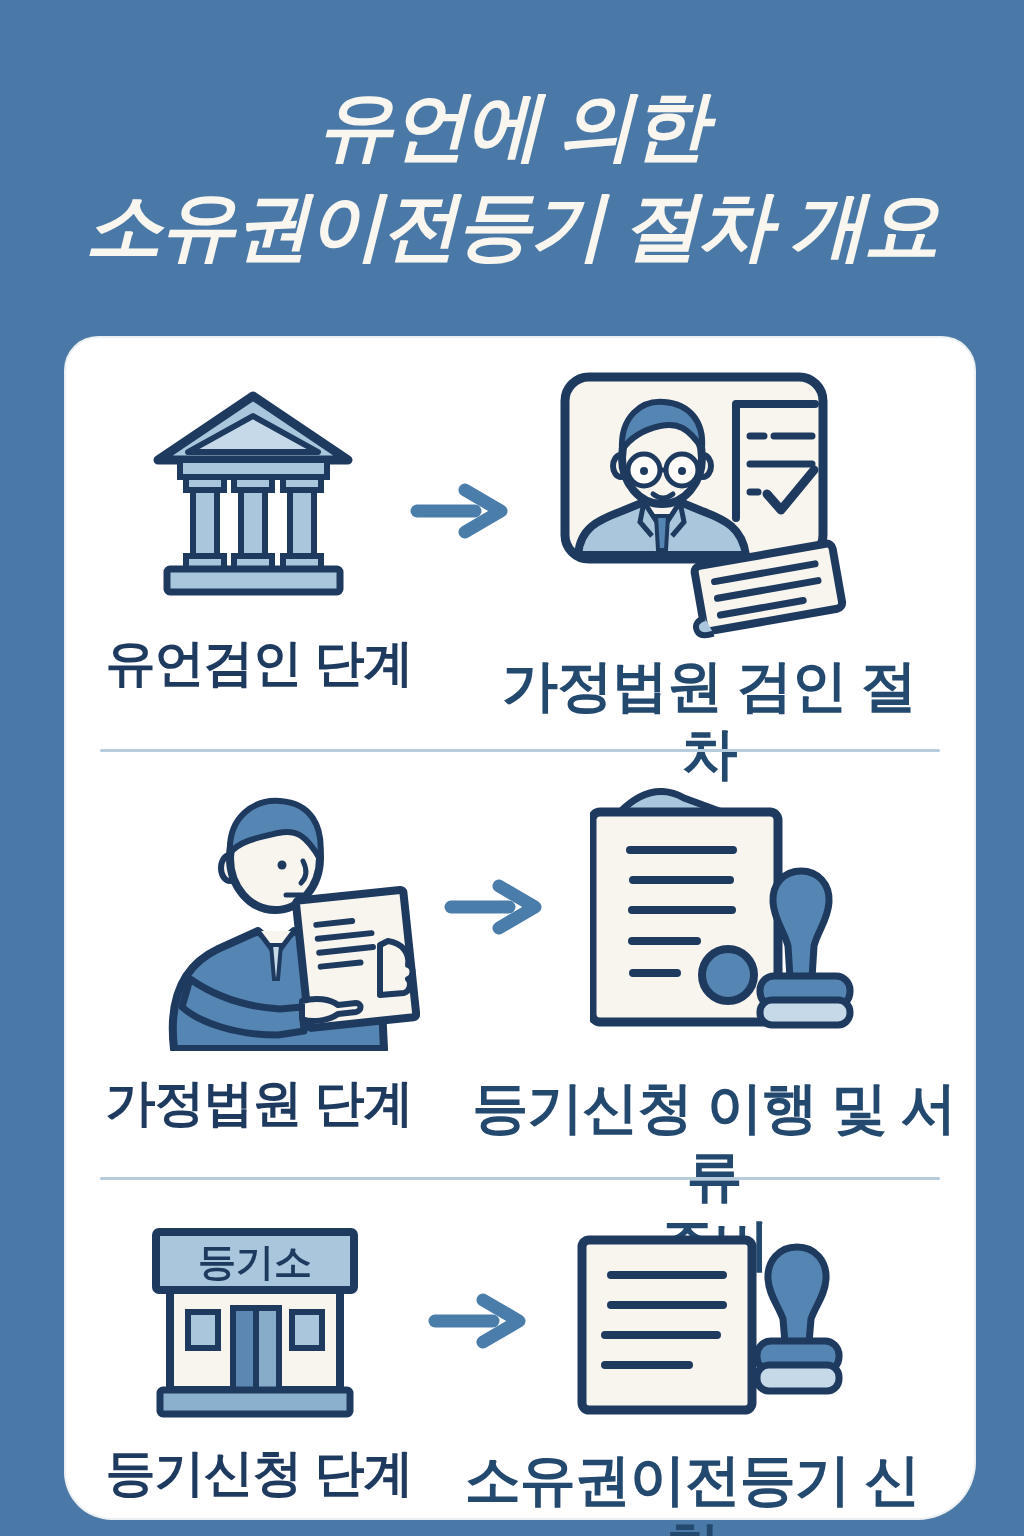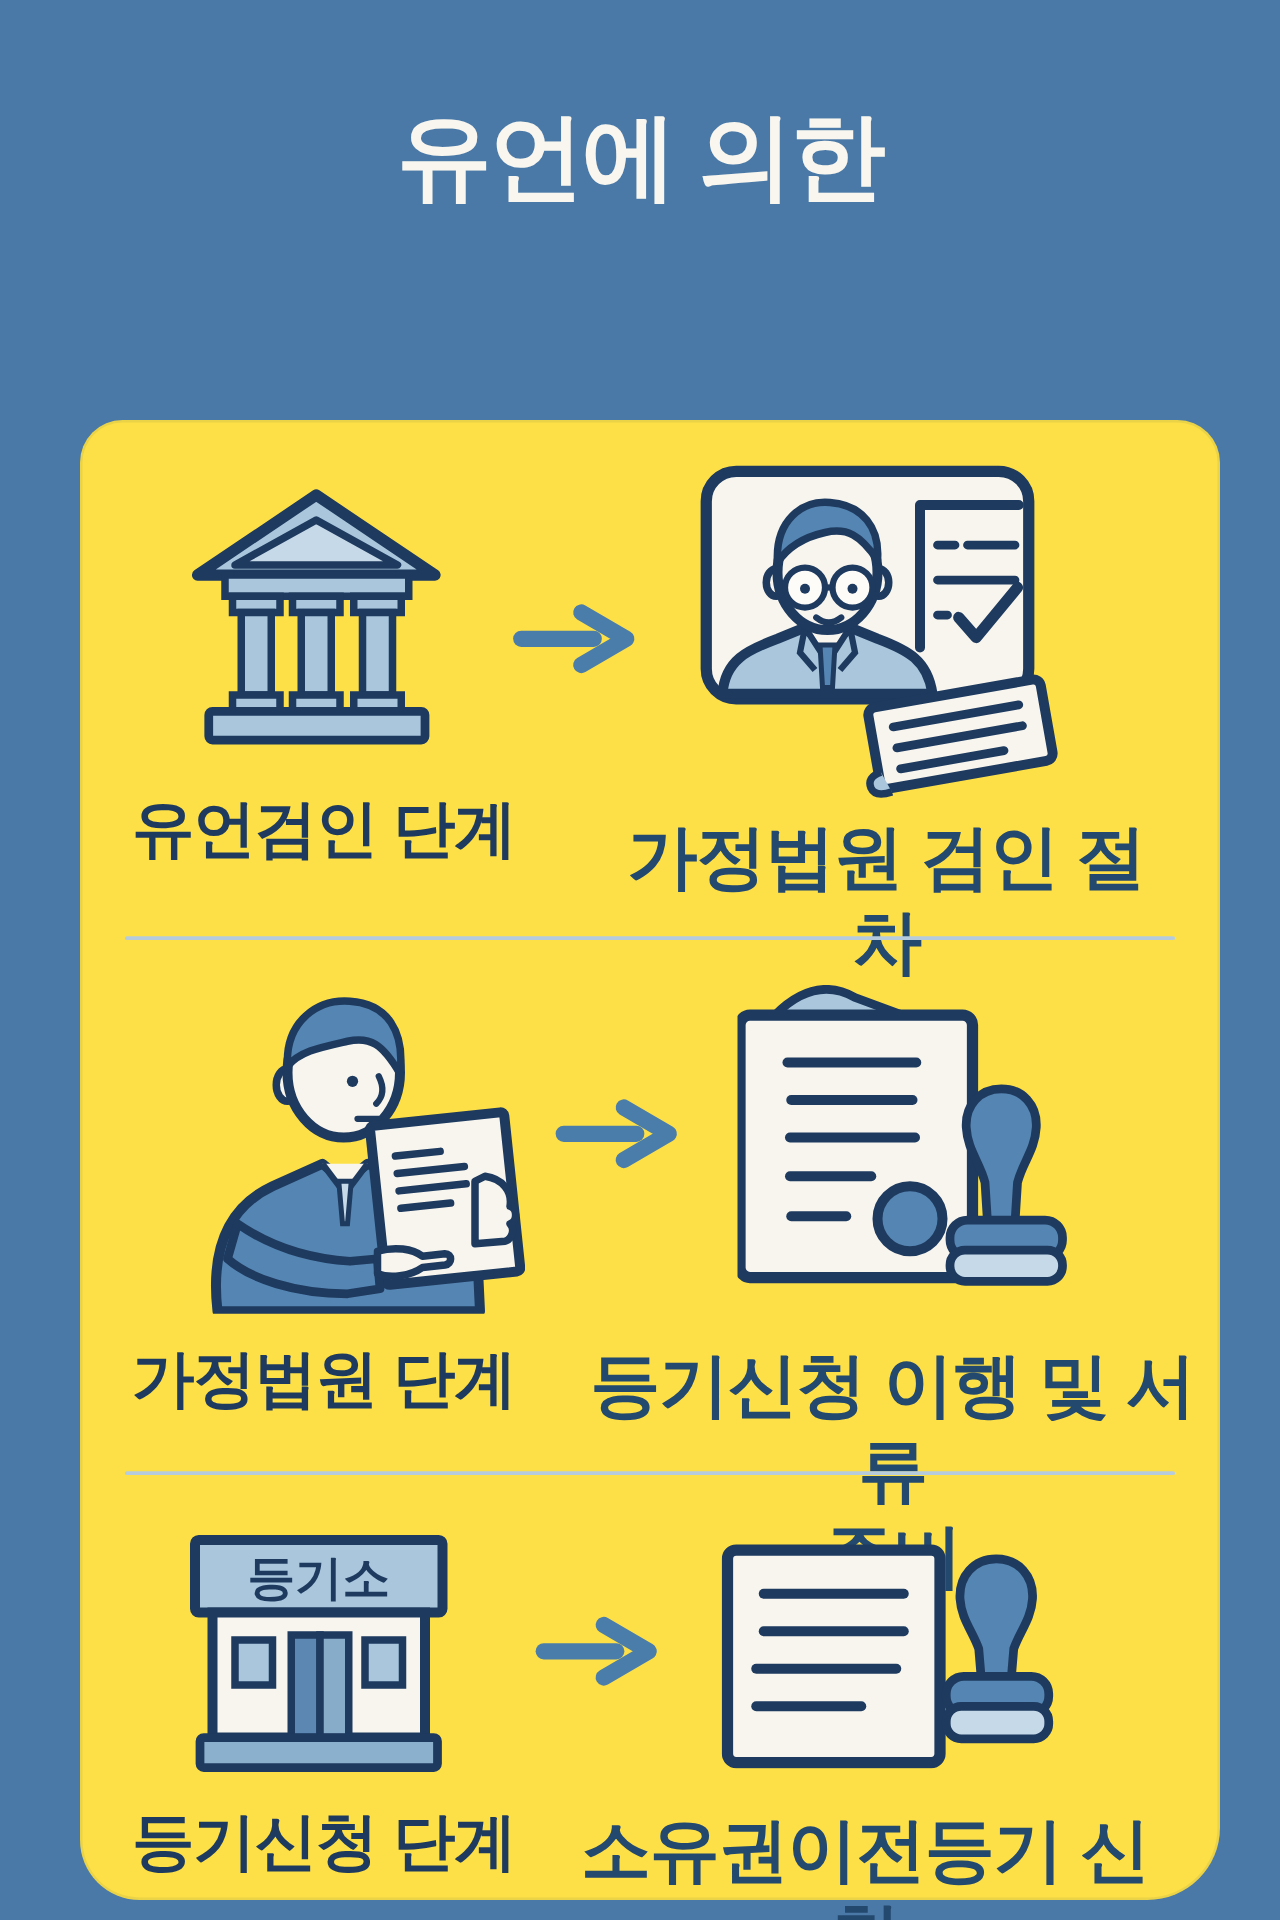--- a/index.html
+++ b/index.html
@@ -4,26 +4,26 @@
 <style>
   html,body{margin:0;padding:0;}
   body{
     width:1024px;height:1536px;position:relative;overflow:hidden;
     background:#4a79a7;
     font-family:"Liberation Sans", sans-serif;
   }
   .title{
     position:absolute;top:76px;left:0;width:1024px;
     text-align:center;color:#f8f6ee;font-weight:800;
-    font-size:76px;line-height:1.32;letter-spacing:-2px;
+    font-size:76px;line-height:1.32;letter-spacing:-2px;font-style:italic;
   }
   .title span{display:block;}
   .card{
     position:absolute;left:64px;top:336px;width:912px;height:1184px;
-    background:#fde047;border-radius:34px 34px 58px 48px;
+    background:#ffffff;border-radius:34px 34px 58px 48px;
     box-shadow:0 0 0 2px rgba(30,58,95,0.08) inset;
   }
   .abs{position:absolute;}
   .stage-label{
     position:absolute;width:370px;text-align:center;
     color:#1e3a5f;font-weight:800;font-size:50px;letter-spacing:-1px;
   }
   .result-label{
     position:absolute;text-align:center;
     color:#24496f;font-weight:700;font-size:56px;letter-spacing:-1px;
@@ -33,20 +33,21 @@
     position:absolute;left:36px;width:840px;height:3px;
     background:#b6ccdc;border-radius:2px;
   }
   svg{display:block;}
 </style>
 </head>
 <body>
 
 <div class="title">
   <span>유언에 의한</span>
+  <span>소유권이전등기 절차 개요</span>
 </div>
 
 <div class="card">
 
   <div>
 
     <svg class="abs" style="left:86px;top:52px" width="207" height="210" viewBox="0 0 207 210">
       <polygon points="103,8 198,72 8,72" fill="#a9c6dd" stroke="#1e3a5f" stroke-width="9" stroke-linejoin="round"></polygon>
       <polygon points="103,28 168,64 38,64" fill="#c6d9e8" stroke="#1e3a5f" stroke-width="6" stroke-linejoin="round"></polygon>
       <rect x="30" y="72" width="147" height="17" fill="#a9c6dd" stroke="#1e3a5f" stroke-width="6"></rect>

